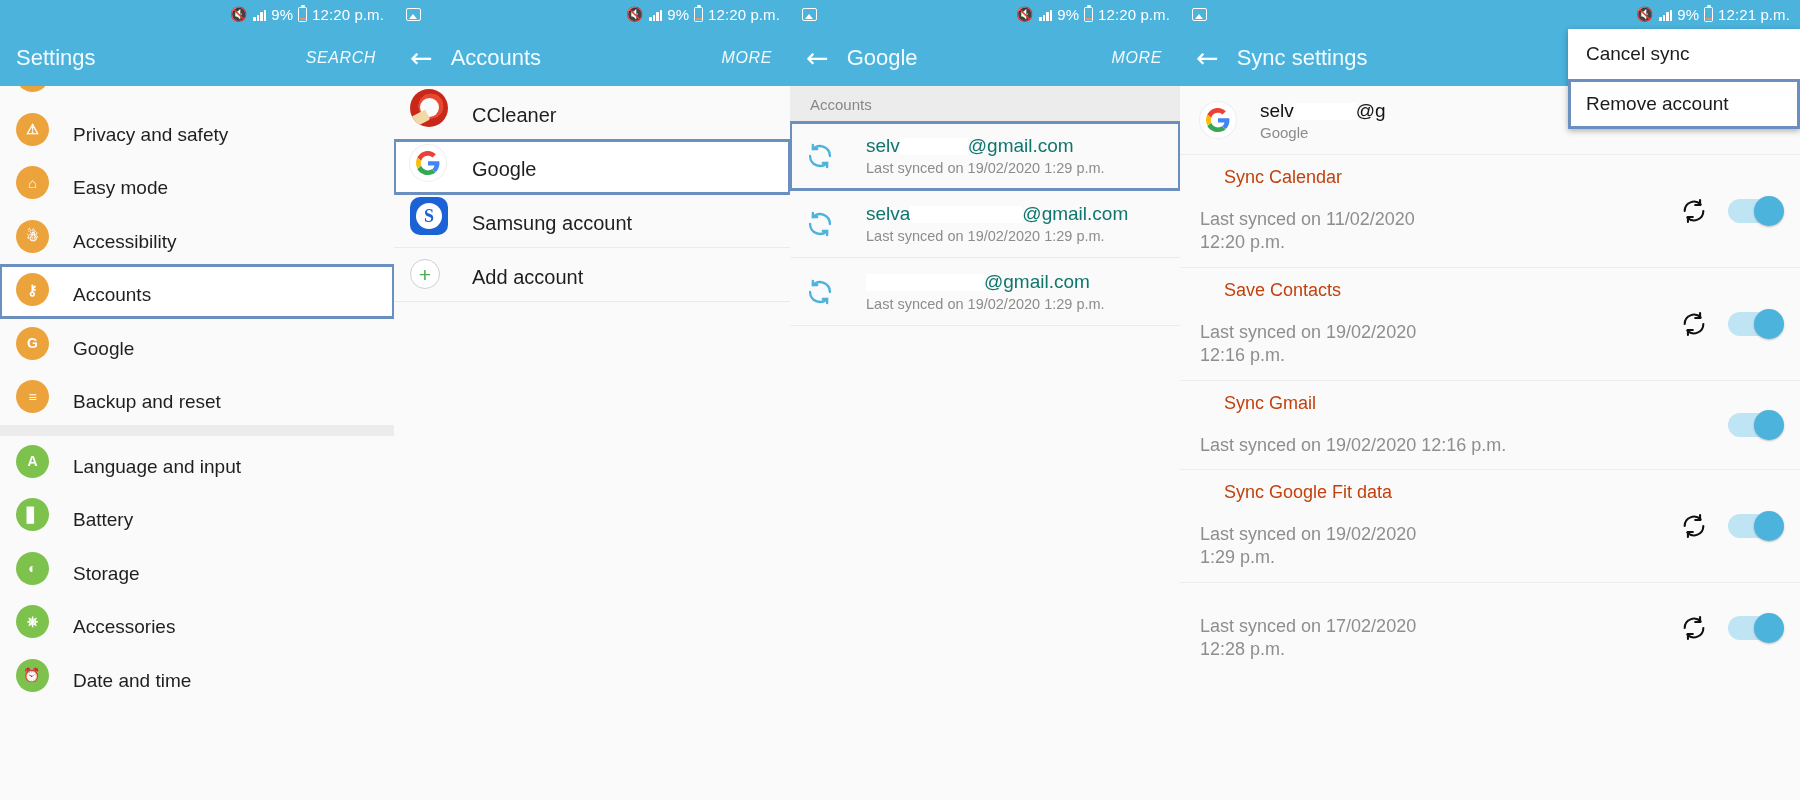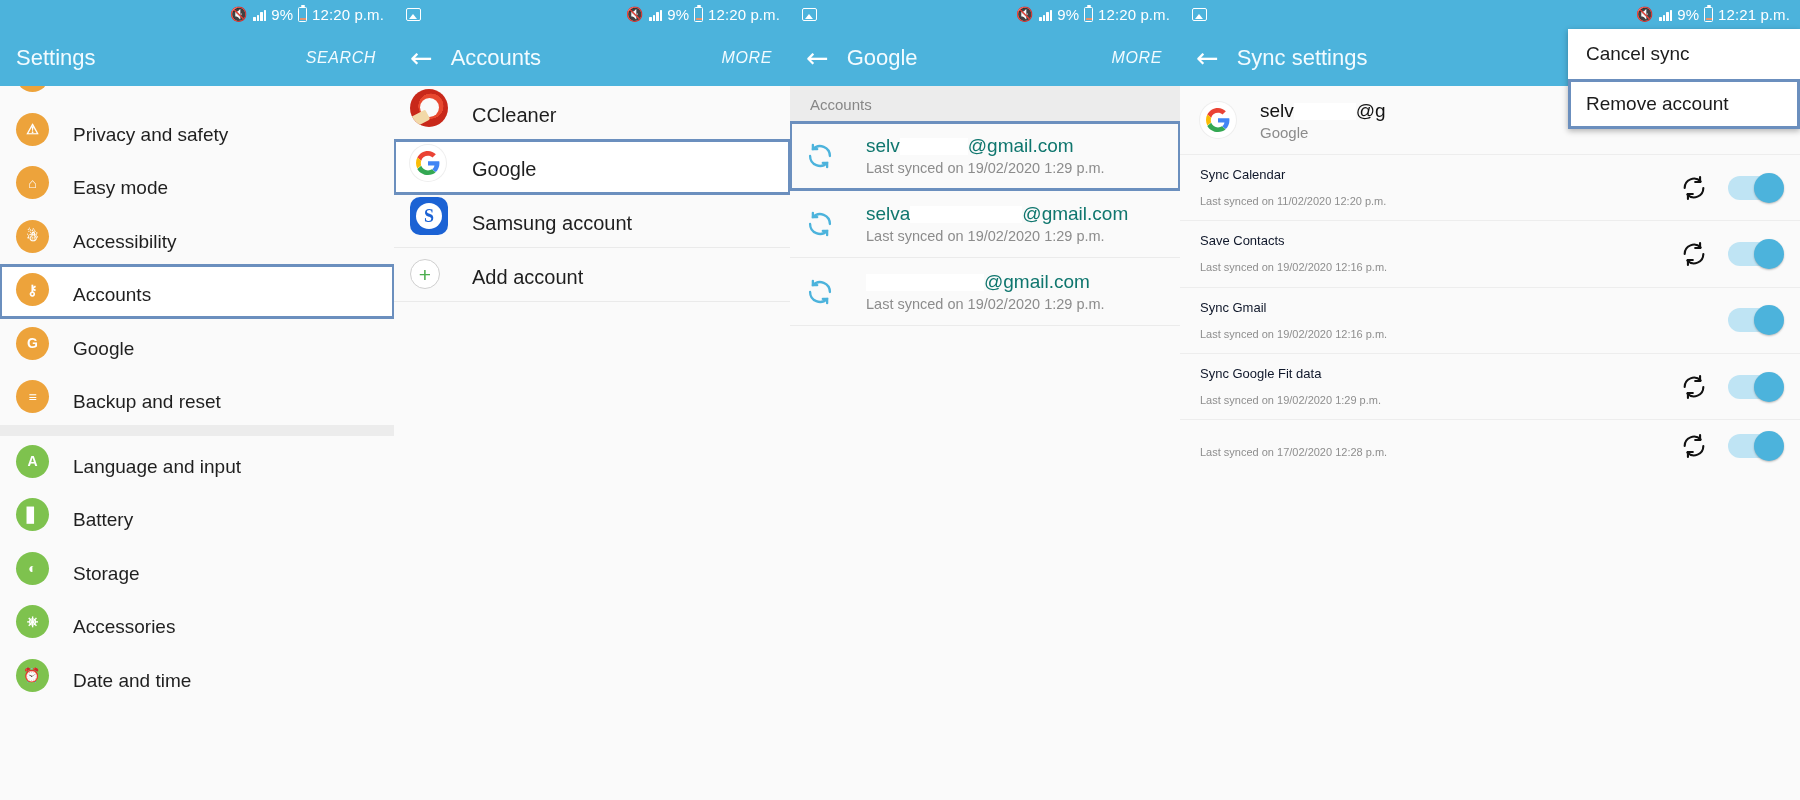--- a/index.html
+++ b/index.html
@@ -146,22 +146,22 @@
   .acct-head { display: flex; align-items: center; padding: 12px 16px 12px 20px; min-height: 68px; }
   .acct-head .txt { margin-left: 24px; }
   .acct-head .mail { font-size: 19px; color: #121212; white-space: nowrap; }
   .acct-head .sub { font-size: 15px; color: #8c8c8c; margin-top: 2px; }
 
   .sync-row {
     display: flex; align-items: center; padding: 12px 18px 12px 20px;
     border-top: 1px solid #ededed; background: #fafafa;
   }
   .sync-row .txt { flex: 1; padding-right: 12px; }
-  .sync-row .name { font-size: 13px; color: #0f172a; }
-  .sync-row .sub { font-size: 11px; color: #8e8e8e; margin-top: 12px; line-height: 1.3; max-width: 230px; }
+  .sync-row .name { font-size: 18px; color: #c2410c; margin-left: 24px; }
+  .sync-row .sub { font-size: 18px; color: #8e8e8e; margin-top: 20px; line-height: 1.3; max-width: 230px; }
   .sync-row .right { display: flex; align-items: center; gap: 20px; }
   .refresh-slot { width: 28px; height: 28px; }
   .toggle {
     width: 54px; height: 24px; border-radius: 12px; background: #bfe4f4; position: relative;
   }
   .toggle .knob {
     position: absolute; right: -2px; top: -3px; width: 30px; height: 30px; border-radius: 50%;
     background: #4cb3dc; box-shadow: 0 1px 2px rgba(0,0,0,.25);
   }
 

